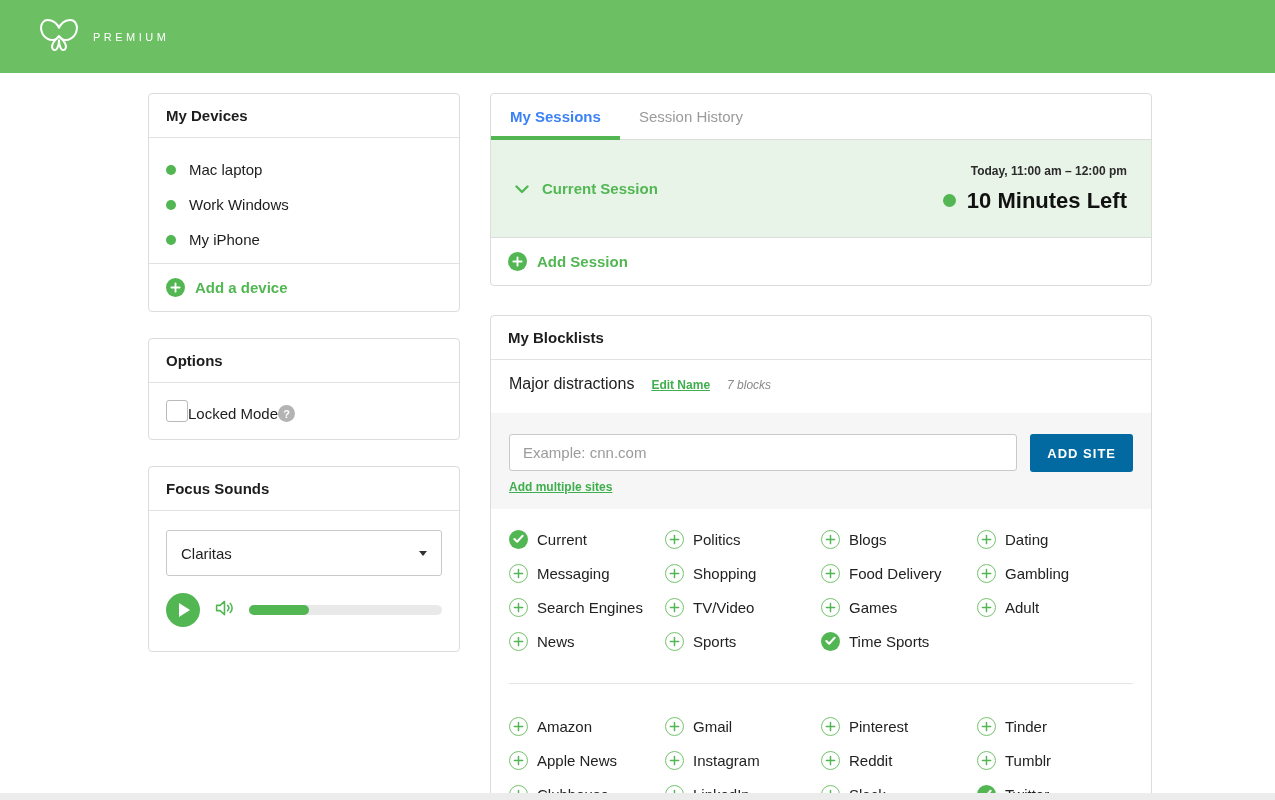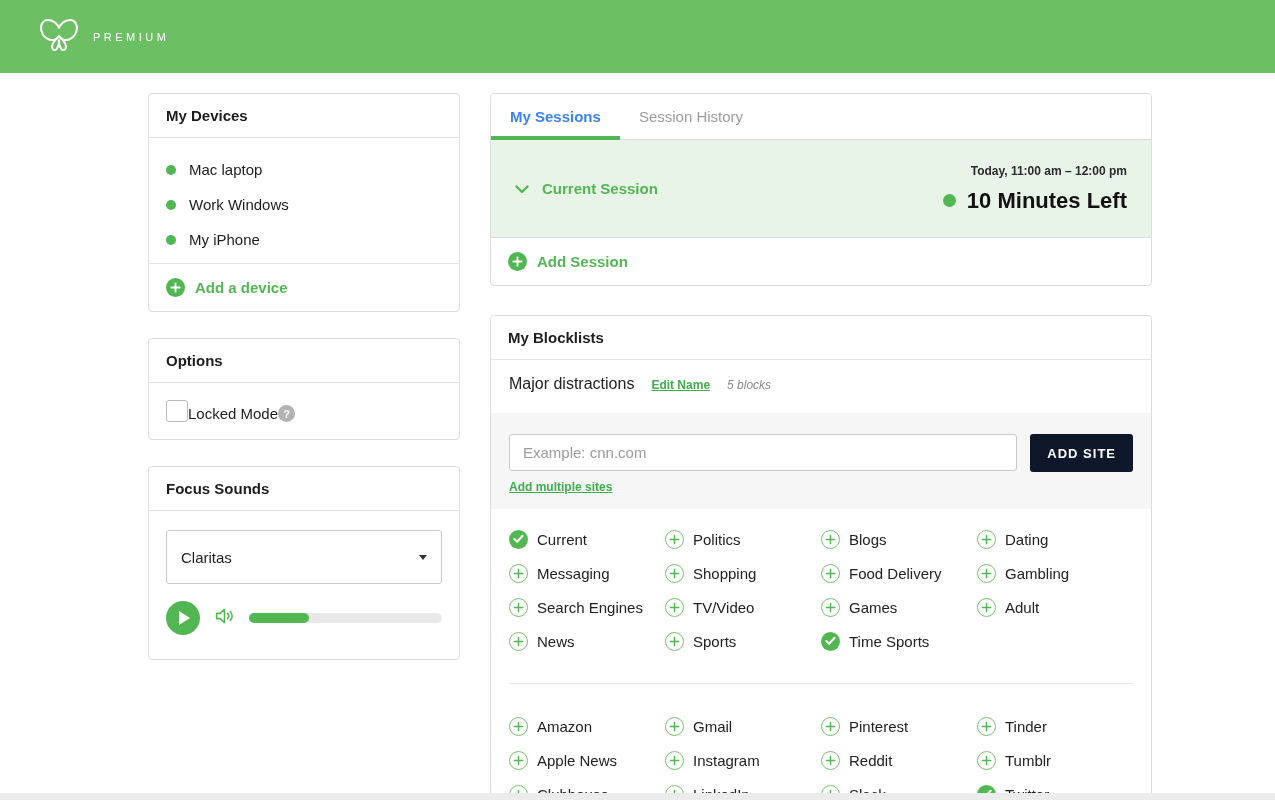--- a/index.html
+++ b/index.html
@@ -36,21 +36,21 @@
   .checkbox { width:22px; height:22px; border:1.5px solid #b9b9b9; border-radius:3px;
     background:#fff; cursor:pointer; flex:none; }
   .option-label { font-size:15px; }
   .help-icon { width:17px; height:17px; border-radius:50%; background:#b3b3b3; color:#fff;
     font-size:11px; font-weight:bold; display:flex; align-items:center; justify-content:center;
     cursor:pointer; }
   .help-icon::after { content:"?"; }
 
   
   .sounds-body { padding:19px 17px 24px; }
-  .select-box { height:54px; border:1px solid #c9c9c9; border-radius:3px; display:flex;
+  .select-box { height:46px; border:1px solid #c9c9c9; border-radius:3px; display:flex;
     align-items:center; justify-content:space-between; padding:0 14px; font-size:15px;
     cursor:pointer; background:#fff; }
   .caret-down { width:0; height:0; border-left:4px solid transparent;
     border-right:4px solid transparent; border-top:5px solid #333; }
   .player-row { display:flex; align-items:center; gap:14px; margin-top:17px; }
   .play-btn { width:34px; height:34px; border-radius:50%; background:#52b753; border:none;
     display:flex; align-items:center; justify-content:center; cursor:pointer; flex:none; }
   .play-tri { width:0; height:0; border-top:7px solid transparent; border-bottom:7px solid transparent;
     border-left:11px solid #fff; margin-left:3px; }
   .volume-track { flex:1; height:10px; border-radius:5px; background:#e9e9e9; position:relative;
@@ -78,21 +78,21 @@
   .blocklist-meta { display:flex; align-items:baseline; gap:17px; padding:15px 18px 20px; }
   .blocklist-name { font-size:16px; color:#222;text-align:center; }
   .link-green { color:#3faf4e; font-size:12px; font-weight:bold; text-decoration:underline;
     cursor:pointer; }
   .block-count { font-size:12px; font-style:italic; color:#8a8a8a; }
   .addsite-section { background:#f6f6f6; padding:21px 18px 14px; }
   .addsite-row { display:flex; gap:13px; }
   .site-input { flex:1; height:37px; border:1px solid #c9c9c9; border-radius:3px; padding:0 13px;
     font-size:15px; color:#333; font-family:"Liberation Sans", sans-serif; }
   .site-input::placeholder { color:#9b9b9b; }
-  .addsite-btn { height:38px; padding:0 17px; background:#0f172a; color:#fff; border:none;
+  .addsite-btn { height:38px; padding:0 17px; background:#0369a1; color:#fff; border:none;
     border-radius:3px; font-size:13px; font-weight:bold; letter-spacing:1px; cursor:pointer;
     font-family:"Liberation Sans", sans-serif; }
   .addsite-section .link-green { display:inline-block; margin-top:8px; }
 
   .cat-grid { display:grid; grid-template-columns:repeat(4, 1fr); padding:13px 18px;
     row-gap:0; }
   .cat-item { display:flex; align-items:center; gap:9px; height:34px; cursor:pointer; }
   .cat-icon { width:19px; height:19px; border-radius:50%; flex:none; display:flex;
     align-items:center; justify-content:center; }
   .cat-icon.outline { border:1.5px solid #74c36c; }
@@ -239,21 +239,21 @@
         <span>Add Session</span>
       </div>
     </section>
 
     <section class="card">
       <div class="card-header">My Blocklists</div>
 
       <div class="blocklist-meta">
         <span class="blocklist-name">Major distractions</span>
         <a class="link-green">Edit Name</a>
-        <span class="block-count">5 blocks</span>
+        <span class="block-count">7 blocks</span>
       </div>
 
       <div class="addsite-section">
         <div class="addsite-row">
           <input class="site-input" type="text" placeholder="Example: cnn.com" style="">
           <button class="addsite-btn">ADD SITE</button>
         </div>
         <a class="link-green">Add multiple sites</a>
       </div>
 

